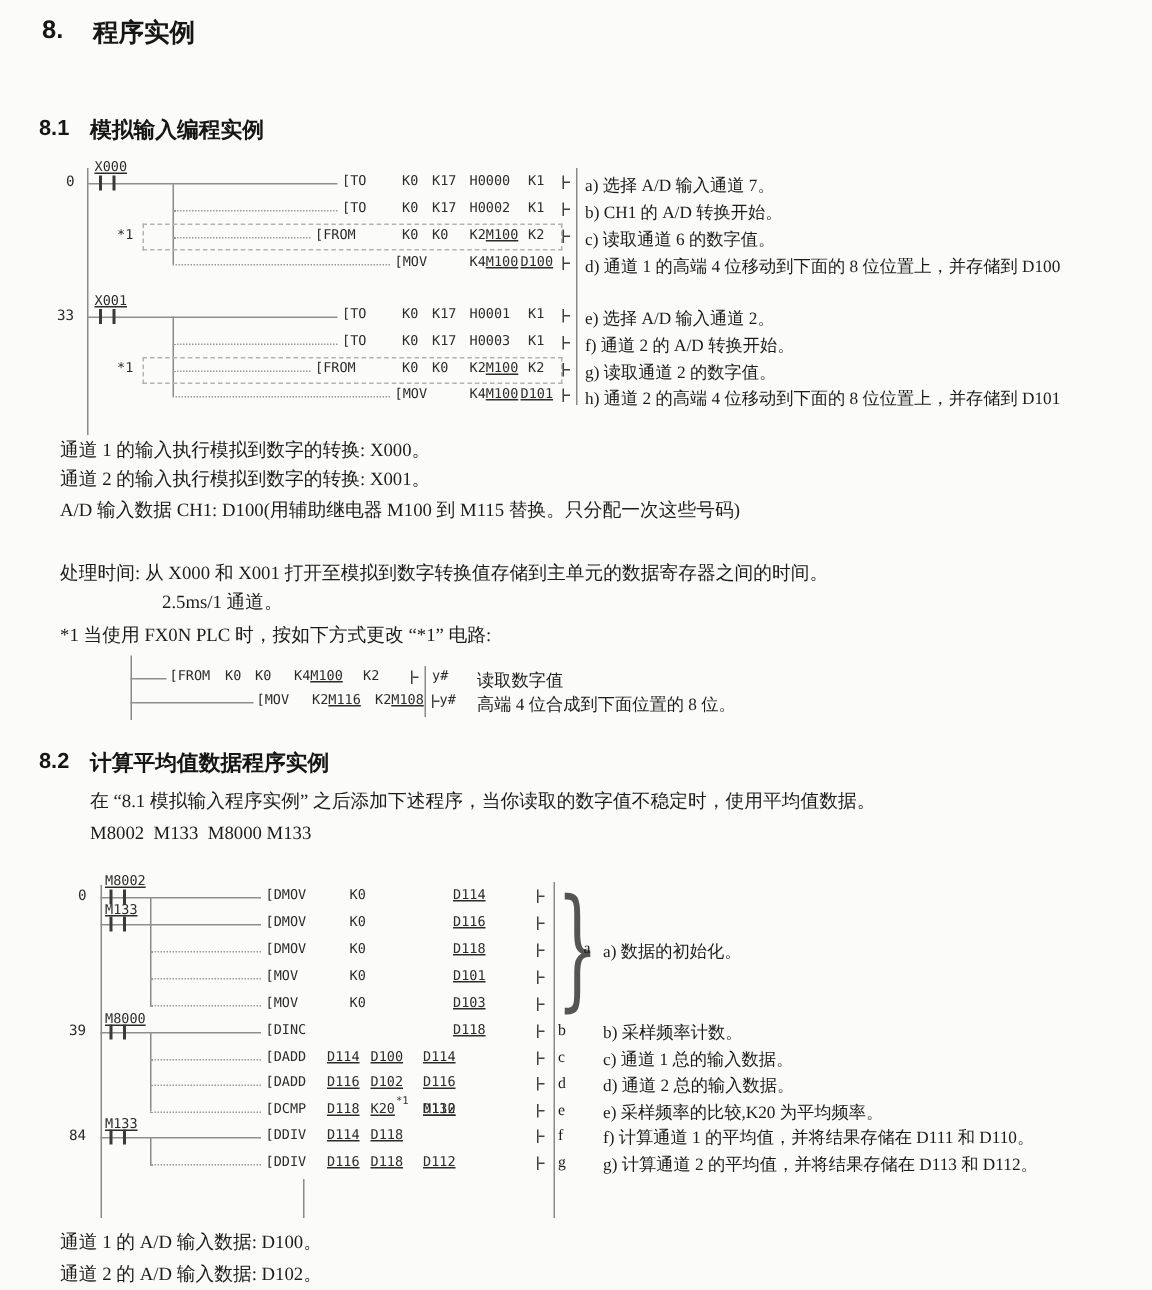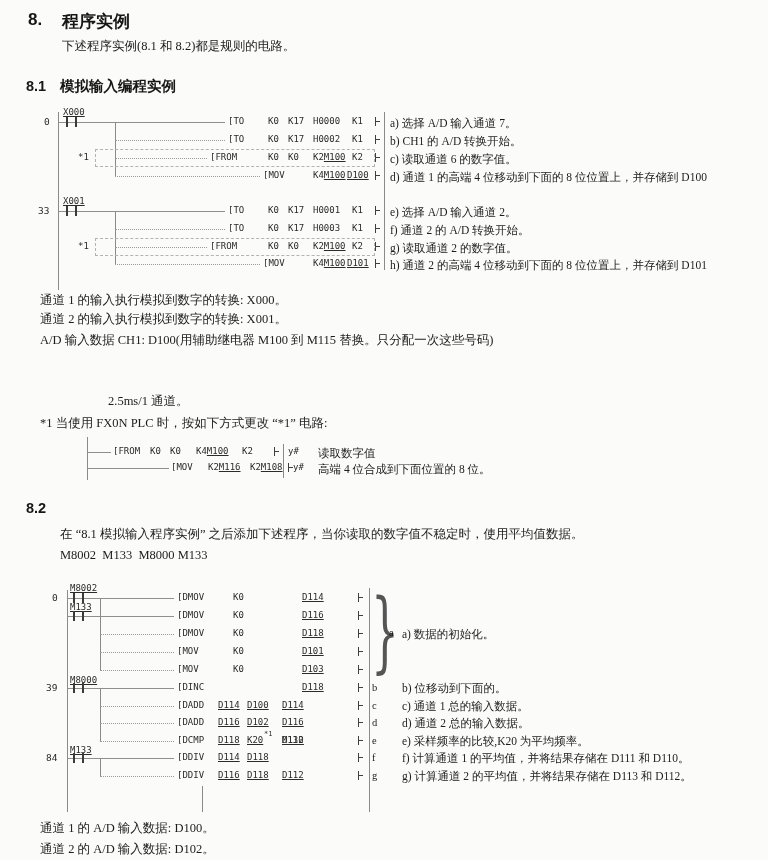--- a/index.html
+++ b/index.html
@@ -24,21 +24,20 @@
   .dbox{position:absolute;border:1px dashed #b3b3b3;}
   .brace{position:absolute;font:88px/84px "DejaVu Serif",serif;color:#555;transform:scaleX(.5);transform-origin:left center;}
 </style>
 </head>
 <body>
 
 <div class="page">
 
   <div class="h1" style="left:28px;top:10px">8.</div>
   <div class="h1" style="left:62px;top:10px">程序实例</div>
-  <div class="bt" style="left:62px;top:38px">下述程序实例(8.1 和 8.2)都是规则的电路。</div>
   <div class="h2" style="left:26px;top:78px">8.1</div>
   <div class="h2" style="left:60px;top:77px">模拟输入编程实例</div>
 
   <div class="vl" style="left:58px;top:112px;height:178px"></div>
   <div class="vl" style="left:115px;top:122px;height:54px"></div>
   <div class="vl" style="left:115px;top:211px;height:53px"></div>
   <div class="hl" style="left:58px;top:122px;width:167px"></div>
   <div class="hd" style="left:115px;top:140px;width:110px"></div>
   <div class="hd" style="left:115px;top:158px;width:92px"></div>
   <div class="hd" style="left:115px;top:176px;width:145px"></div>
@@ -115,20 +114,21 @@
 
   <div class="t" style="left:263px;top:259px">[MOV</div>
   <div class="t" style="left:313px;top:259px"><span>K4</span><span class="u">M100</span></div>
   <div class="t" style="left:347px;top:259px"><span class="u">D101</span></div>
   <div class="eb" style="left:373px;top:259px"></div>
   <div class="cm" style="left:390px;top:258px">h) 通道 2 的高端 4 位移动到下面的 8 位位置上，并存储到 D101</div>
 
   <div class="bt" style="left:40px;top:292px">通道 1 的输入执行模拟到数字的转换: X000。</div>
   <div class="bt" style="left:40px;top:311px">通道 2 的输入执行模拟到数字的转换: X001。</div>
   <div class="bt" style="left:40px;top:332px">A/D 输入数据 CH1: D100(用辅助继电器 M100 到 M115 替换。只分配一次这些号码)</div>
+  <div class="bt" style="left:40px;top:374px">处理时间: 从 X000 和 X001 打开至模拟到数字转换值存储到主单元的数据寄存器之间的时间。</div>
   <div class="bt" style="left:108px;top:393px">2.5ms/1 通道。</div>
   <div class="bt" style="left:40px;top:415px">*1 当使用 FX0N PLC 时，按如下方式更改 “*1” 电路:</div>
 
   <div class="vl" style="left:87px;top:437px;height:43px"></div>
   <div class="hl" style="left:87px;top:452px;width:24px"></div>
   <div class="hl" style="left:87px;top:468px;width:82px"></div>
   <div class="vl" style="left:283px;top:444px;height:34px"></div>
   <div class="t" style="left:113px;top:447px">[FROM</div>
   <div class="t" style="left:150px;top:447px">K0</div>
   <div class="t" style="left:170px;top:447px">K0</div>
@@ -138,20 +138,21 @@
   <div class="t" style="left:288px;top:447px">y#</div>
   <div class="cm" style="left:318px;top:446px">读取数字值</div>
   <div class="t" style="left:171px;top:463px">[MOV</div>
   <div class="t" style="left:208px;top:463px"><span>K2</span><span class="u">M116</span></div>
   <div class="t" style="left:250px;top:463px"><span>K2</span><span class="u">M108</span></div>
   <div class="eb" style="left:286px;top:463px"></div>
   <div class="t" style="left:293px;top:463px">y#</div>
   <div class="cm" style="left:318px;top:462px">高端 4 位合成到下面位置的 8 位。</div>
 
   <div class="h2" style="left:26px;top:500px">8.2</div>
+  <div class="h2" style="left:60px;top:499px">计算平均值数据程序实例</div>
   <div class="bt" style="left:60px;top:526px">在 “8.1 模拟输入程序实例” 之后添加下述程序，当你读取的数字值不稳定时，使用平均值数据。</div>
   <div class="bt" style="left:60px;top:548px">M8002  M133  M8000 M133</div>
 
   <div class="vl" style="left:67px;top:590px;height:222px"></div>
   <div class="vl" style="left:100px;top:598px;height:72px"></div>
   <div class="vl" style="left:100px;top:688px;height:53px"></div>
   <div class="vl" style="left:100px;top:758px;height:18px"></div>
   <div class="vl" style="left:369px;top:588px;height:224px"></div>
   <div class="vl" style="left:202px;top:786px;height:26px"></div>
   <div class="hl" style="left:67px;top:598px;width:107px"></div>
@@ -199,21 +200,21 @@
   <div class="eb" style="left:356px;top:647px"></div>
   <div class="t" style="left:177px;top:665px">[MOV</div>
   <div class="t" style="left:233px;top:665px">K0</div>
   <div class="t" style="left:302px;top:665px"><span class="u">D103</span></div>
   <div class="eb" style="left:356px;top:665px"></div>
 
   <div class="t" style="left:177px;top:683px">[DINC</div>
   <div class="t" style="left:302px;top:683px"><span class="u">D118</span></div>
   <div class="eb" style="left:356px;top:683px"></div>
   <div class="lt" style="left:372px;top:682px">b</div>
-  <div class="cm" style="left:402px;top:681px">b) 位移动到下面的。</div>
+  <div class="cm" style="left:402px;top:681px">b) 采样频率计数。</div>
 
   <div class="t" style="left:177px;top:701px">[DADD</div>
   <div class="t" style="left:218px;top:701px"><span class="u">D114</span></div>
   <div class="t" style="left:247px;top:701px"><span class="u">D100</span></div>
   <div class="t" style="left:282px;top:701px"><span class="u">D114</span></div>
   <div class="eb" style="left:356px;top:701px"></div>
   <div class="lt" style="left:372px;top:700px">c</div>
   <div class="cm" style="left:402px;top:699px">c) 通道 1 总的输入数据。</div>
 
   <div class="t" style="left:177px;top:718px">[DADD</div>

